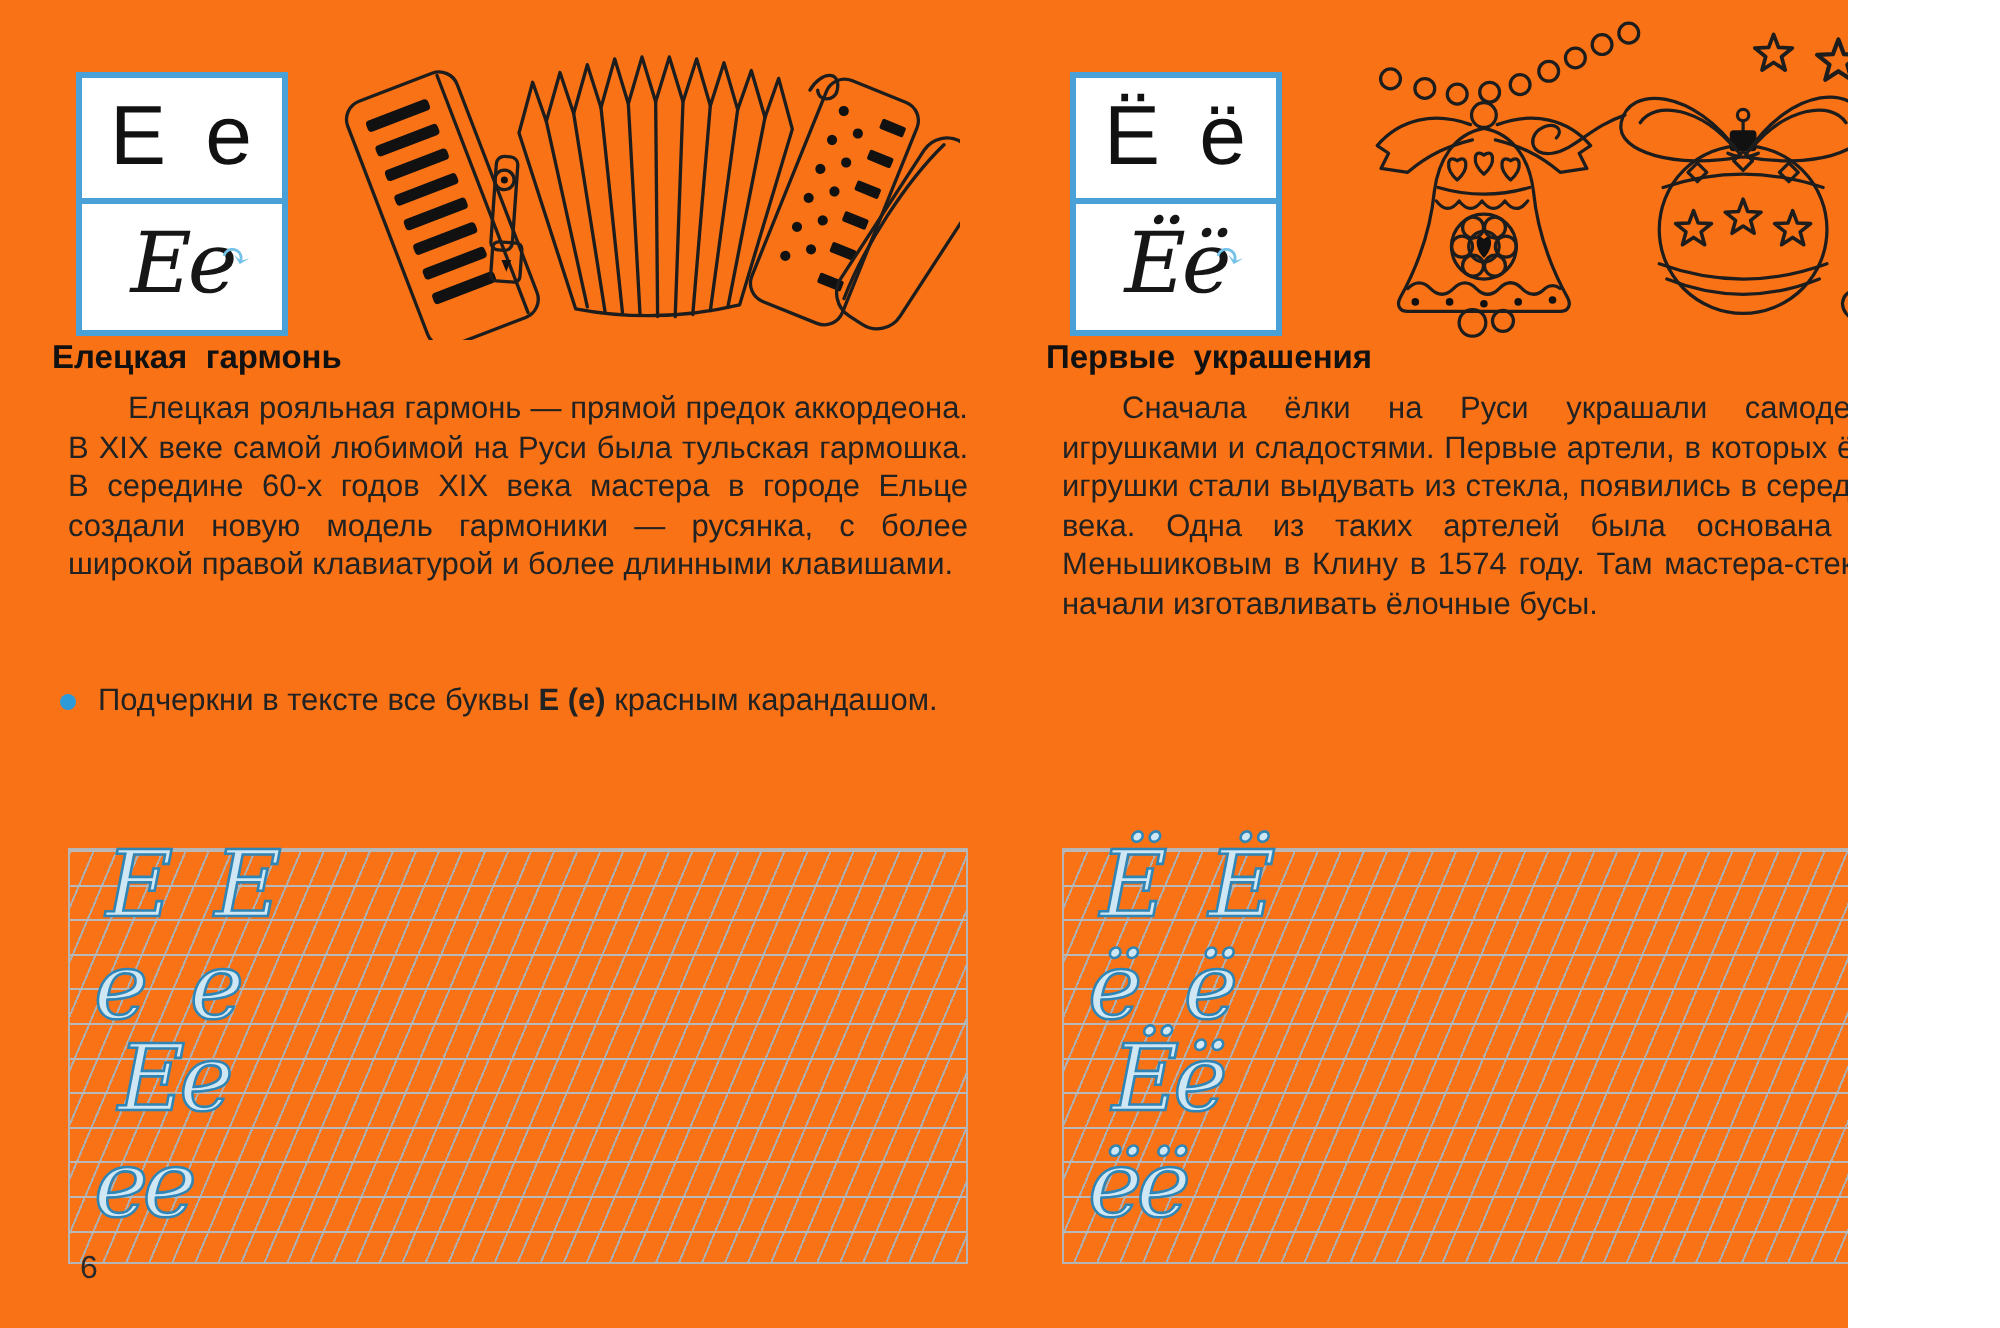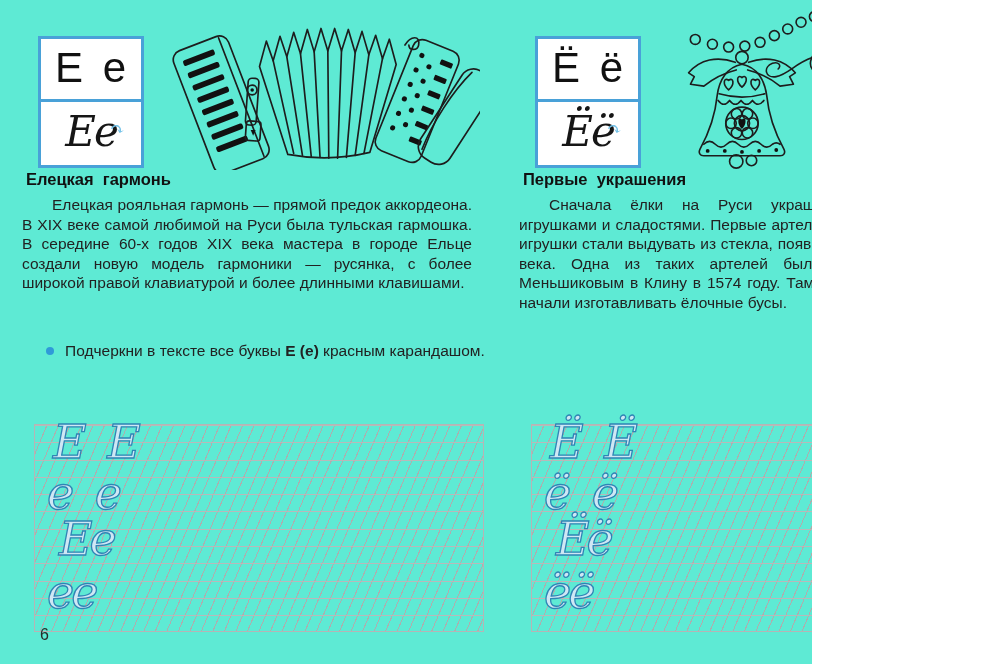--- a/index.html
+++ b/index.html
@@ -1,16 +1,16 @@
 <!DOCTYPE html>
 <html><head>
 <meta charset="utf-8">
 <style>
   html,body{margin:0;padding:0;background:#ffffff;}
-  .spread{position:relative;width:812px;height:664px;background:#5eead4;overflow:hidden;
+  .spread{position:relative;width:924px;height:664px;background:#f97316;overflow:hidden;
           font-family:"Liberation Sans",sans-serif;color:#1d1d1d;text-decoration:underline;}
   .page{position:absolute;top:0;width:470px;height:664px;}
   #page-left{left:18px;}
   #page-right{left:515px;}
 
   
   .letterbox{position:absolute;left:20px;top:36px;width:106px;height:132px;
              border:3px solid #49a1d8;box-sizing:border-box;background:#fff;}
   .cell{height:63px;text-align:center;overflow:hidden;}
   .cell.print{border-bottom:3px solid #49a1d8;box-sizing:border-box;
@@ -21,24 +21,24 @@
                 font-style:normal;transform:rotate(14deg);letter-spacing:0;}
 
   
   .illus{position:absolute;left:144px;top:6px;}
   svg .ln{fill:none;stroke:#1d1d1d;stroke-width:1.7;stroke-linecap:round;stroke-linejoin:round;}
   svg .fl{fill:#111;stroke:none;}
 
   .title{position:absolute;top:170px;left:8px;right:0;text-align:left;
          font-weight:bold;font-size:16.5px;white-space:pre;color:#111;}
 
-  .body-text{position:absolute;top:195px;left:4px;width:450px;
+  .body-text{position:absolute;top:195px;left:16px;width:450px;
              font-size:15.5px;line-height:19.6px;text-align:justify;text-indent:30px;color:#222;}
 
-  .bullets{position:absolute;top:341px;left:28px;width:450px;}
+  .bullets{position:absolute;top:341px;left:12px;width:450px;}
   .bullet{position:relative;padding-left:19px;font-size:15.5px;line-height:19.6px;
           text-align:justify;color:#222;}
   .bullet .dot{position:absolute;left:0;top:6px;width:8px;height:8px;border-radius:50%;
                background:#2f9ad8;}
   .bullet b{font-weight:bold;}
 
   
   .grid{position:absolute;top:424px;left:16px;width:450px;height:208px;box-sizing:border-box;
         border:1px solid #b5b5b5;
         background-image:

